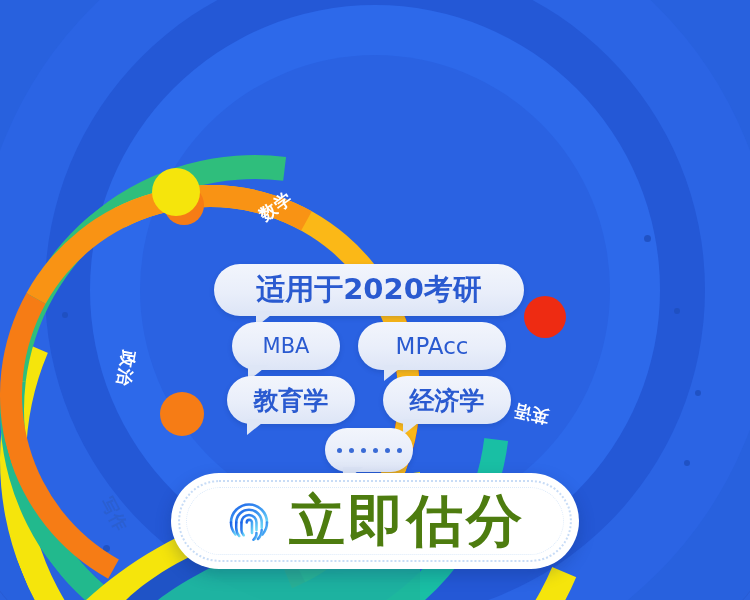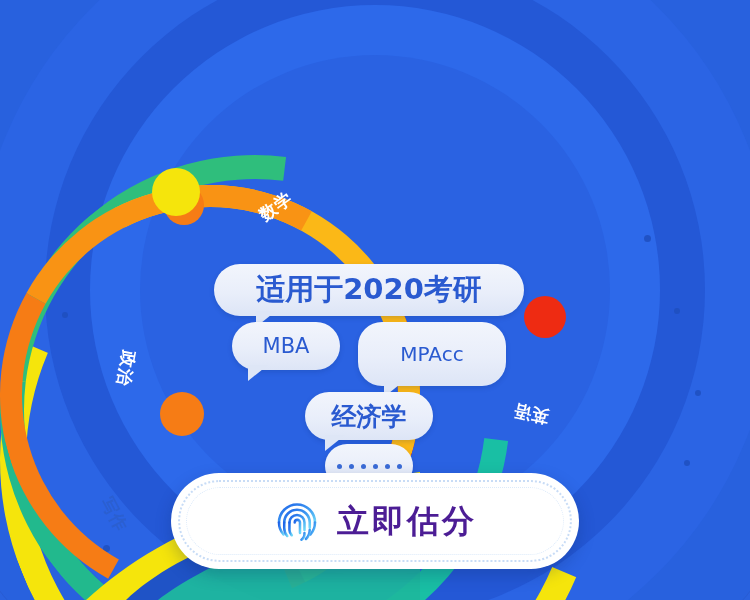--- a/index.html
+++ b/index.html
@@ -112,21 +112,21 @@
     content:"";position:absolute;bottom:-11px;
     width:0;height:0;
     border-left:0 solid transparent;
     border-right:20px solid transparent;
     border-top:16px solid #DEE6F6;
   }
   .b-main{width:310px;height:52px;font-size:29px;font-weight:700;border-radius:26px;}
   .b-main::after{left:42px;}
   .b-mba{width:108px;height:48px;font-size:21px;}
   .b-mba::after{left:16px;}
-  .b-mpacc{width:148px;height:64px;font-size:20px;}
+  .b-mpacc{width:148px;height:48px;font-size:23px;}
   .b-mpacc::after{left:26px;}
   .b-mem{width:112px;height:48px;font-size:27px;}
   .b-mem::after{left:22px;}
   .b-edu{width:128px;height:48px;font-size:25px;font-weight:700;}
   .b-edu::after{left:20px;}
   .b-eco{width:128px;height:48px;font-size:25px;font-weight:700;}
   .b-eco::after{left:20px;}
   .b-dots{width:88px;height:44px;border-radius:22px;}
   .b-dots::after{left:18px;border-top-color:#DCE4F5;}
   .dots-inner{display:flex;gap:7px;align-items:center;}
@@ -140,21 +140,21 @@
     box-shadow:0 6px 16px rgba(10,35,95,.25);
     display:flex;align-items:center;justify-content:center;gap:16px;
   }
   #cta .ring-dots{
     position:absolute;border-radius:48px;
     border:2px dotted #C8DCF6;pointer-events:none;
   }
   #cta .rd1{left:7px;right:7px;top:7px;bottom:7px;border-radius:41px;}
   #cta .rd2{left:15px;right:15px;top:14px;bottom:14px;border-radius:34px;border:1px dotted #DCEAFA;}
   #cta-label{
-    font-size:32px;font-weight:900;color:#4c1d95;letter-spacing:3px;
+    font-size:56px;font-weight:900;color:#4d7c0f;letter-spacing:3px;
     font-family:"DejaVu Sans","Liberation Sans",sans-serif;line-height:1;
   }
   #fp{width:48px;height:48px;display:block;}
 
   
   .sweep{position:absolute;bottom:0;pointer-events:none;}
 </style>
 </head>
 <body>
 
@@ -205,20 +205,23 @@
     <div class="brow r-b">
       <div class="bubble b-mba">
         <span>MBA</span>
       </div>
       <div class="bubble b-mpacc">
         <span>MPAcc</span>
       </div>
     </div>
 
     <div class="brow r-c">
+      <div class="bubble b-edu">
+        <span>教育学</span>
+      </div>
       <div class="bubble b-eco">
         <span>经济学</span>
       </div>
     </div>
 
     <div class="brow r-d">
       <div class="bubble b-dots">
         <span class="dots-inner">
           <i></i>
             <i></i>

